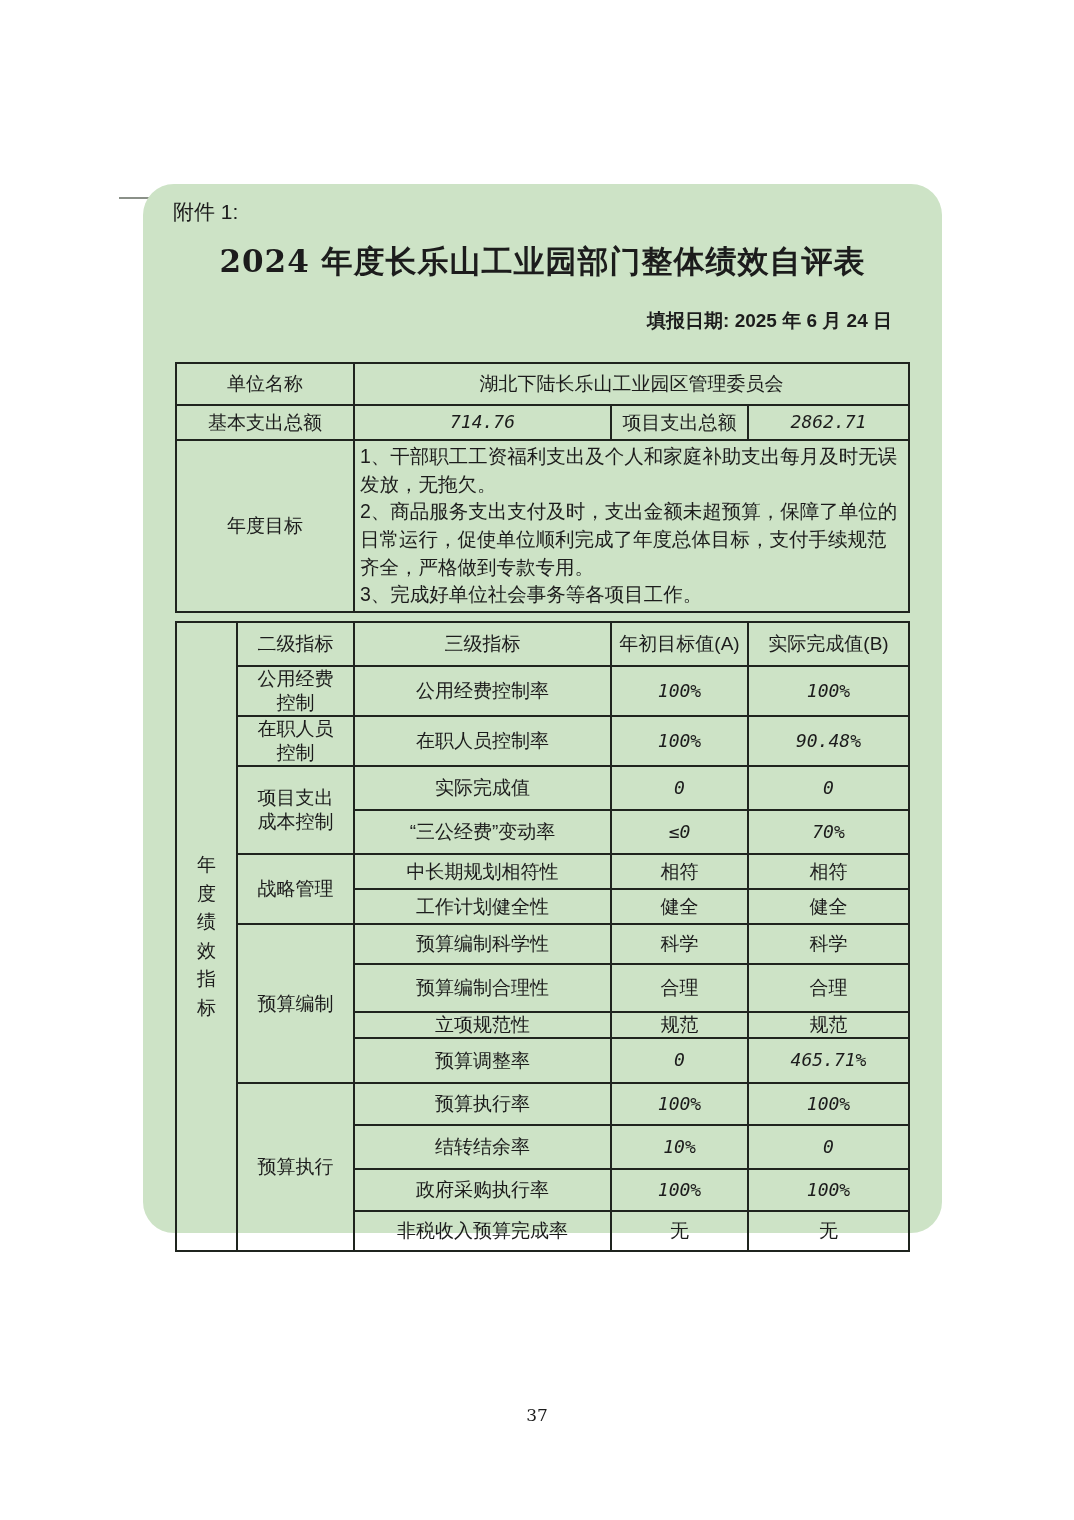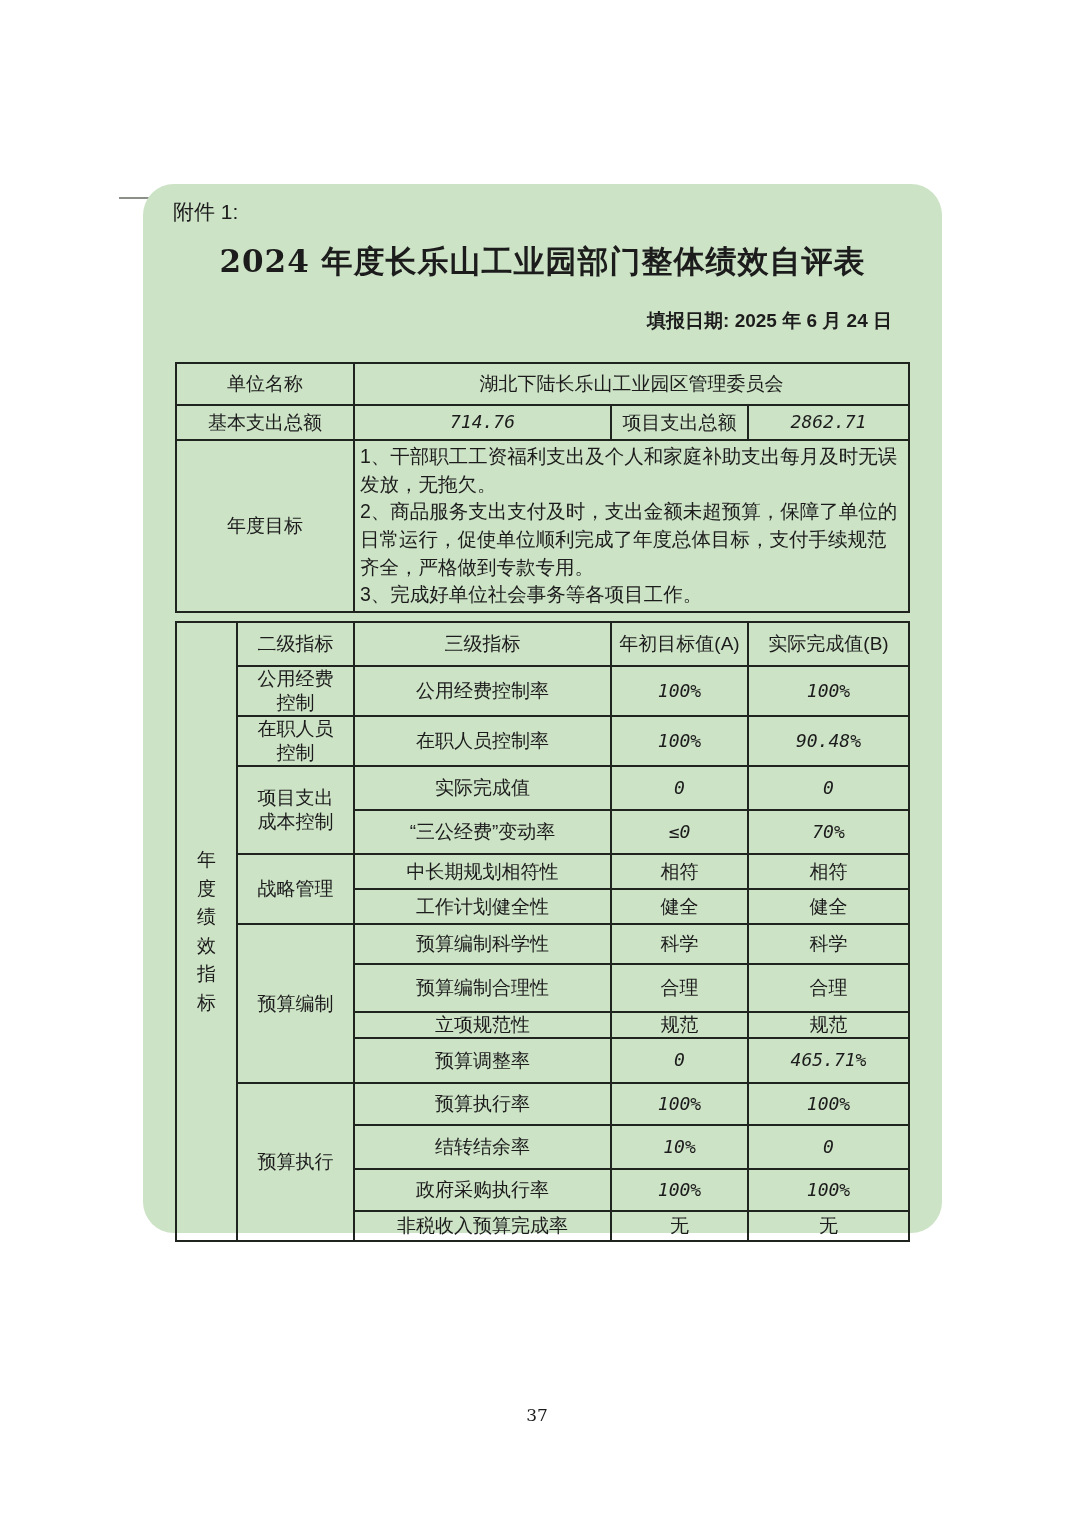--- a/index.html
+++ b/index.html
@@ -169,21 +169,21 @@
     <tr style="height:44px">
       <td>结转结余率</td>
       <td class="num">10%</td>
       <td class="num">0</td>
     </tr>
     <tr style="height:42px">
       <td>政府采购执行率</td>
       <td class="num">100%</td>
       <td class="num">100%</td>
     </tr>
-    <tr style="height:30px">
+    <tr style="height:40px">
       <td>非税收入预算完成率</td>
       <td>无</td>
       <td>无</td>
     </tr>
   </tbody>
     </table>
 </div>
 
 <div class="pagenum">37</div>
 

